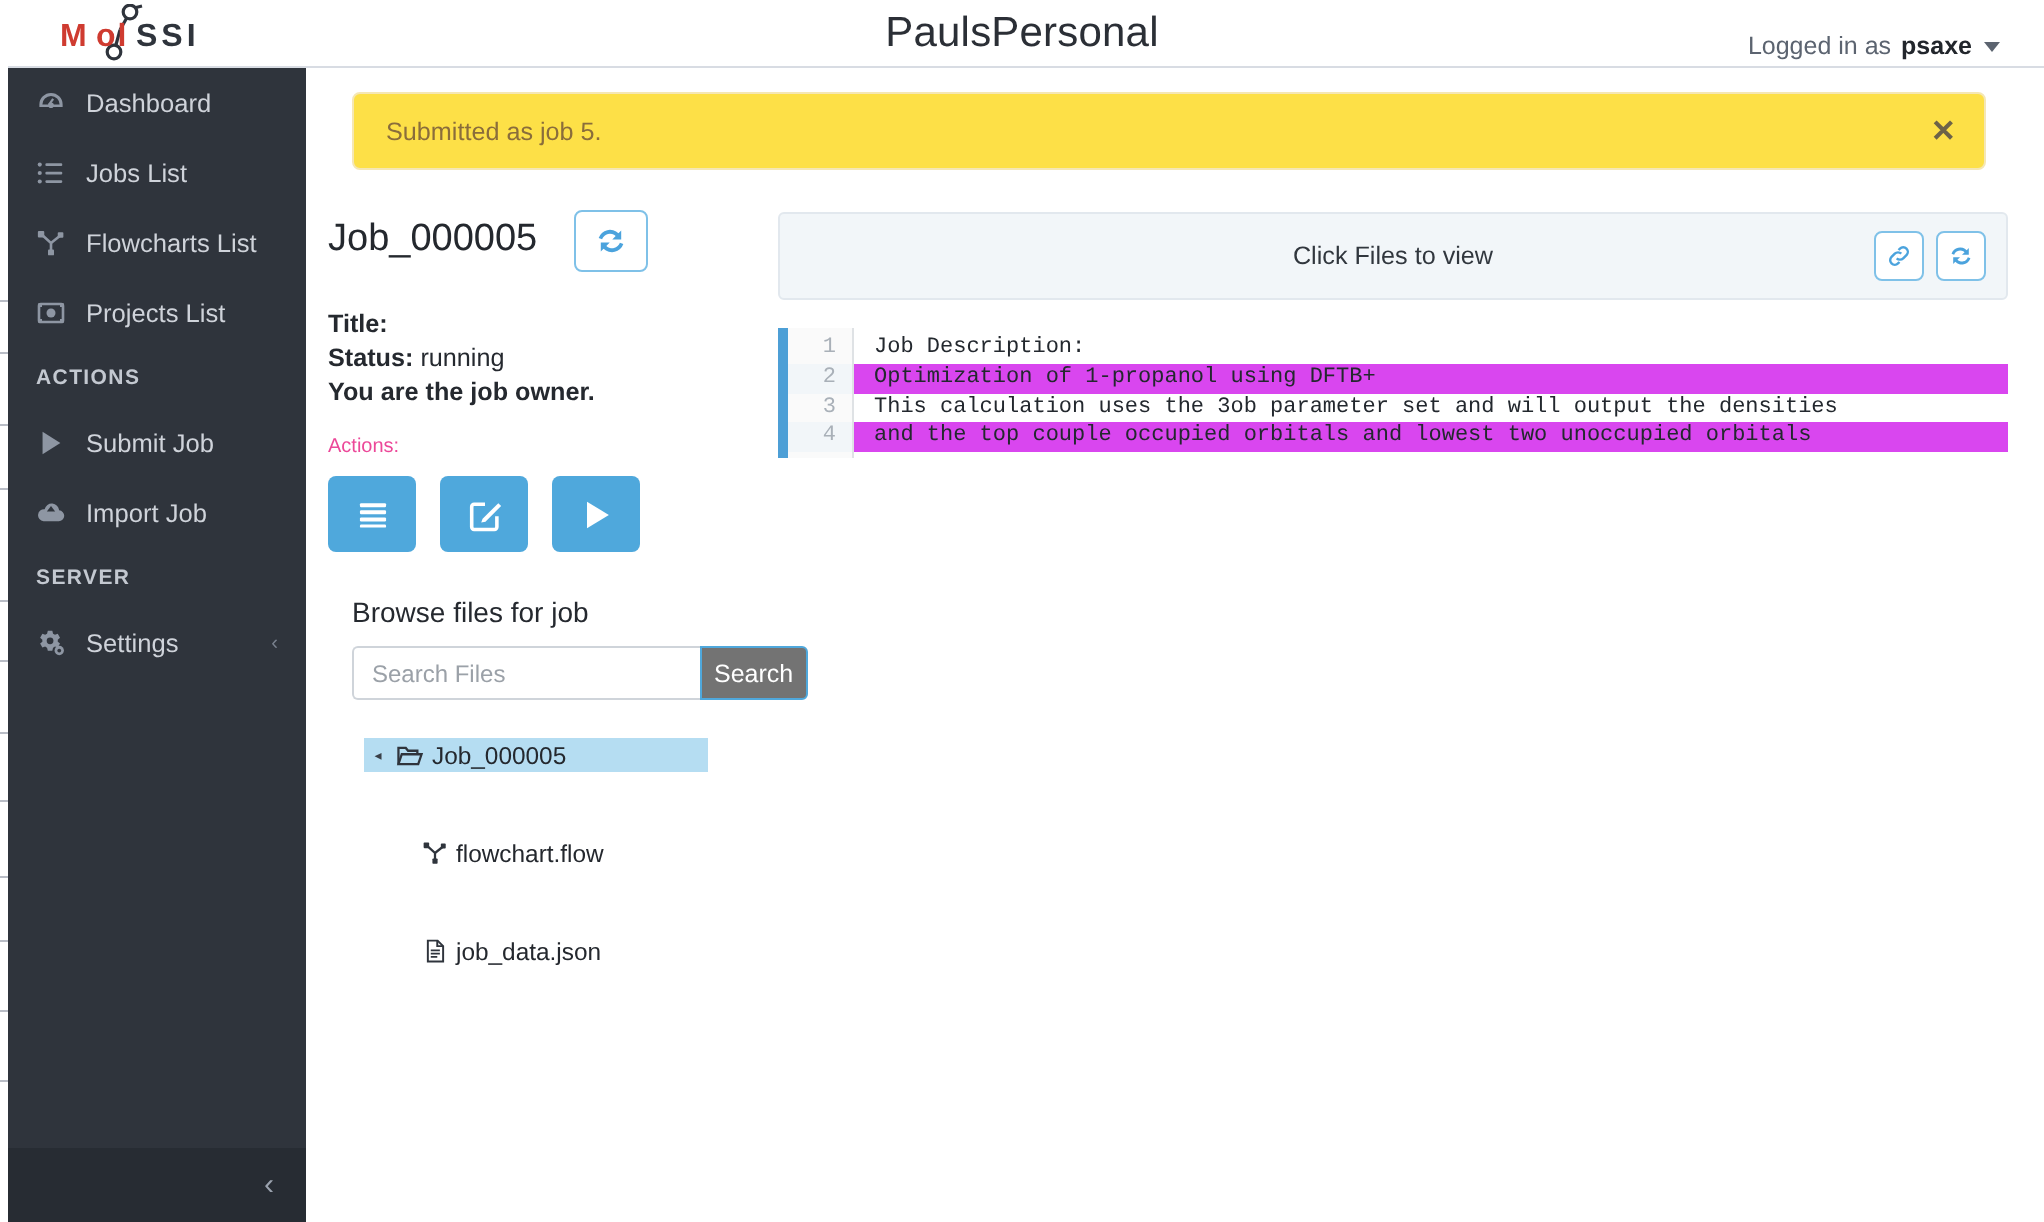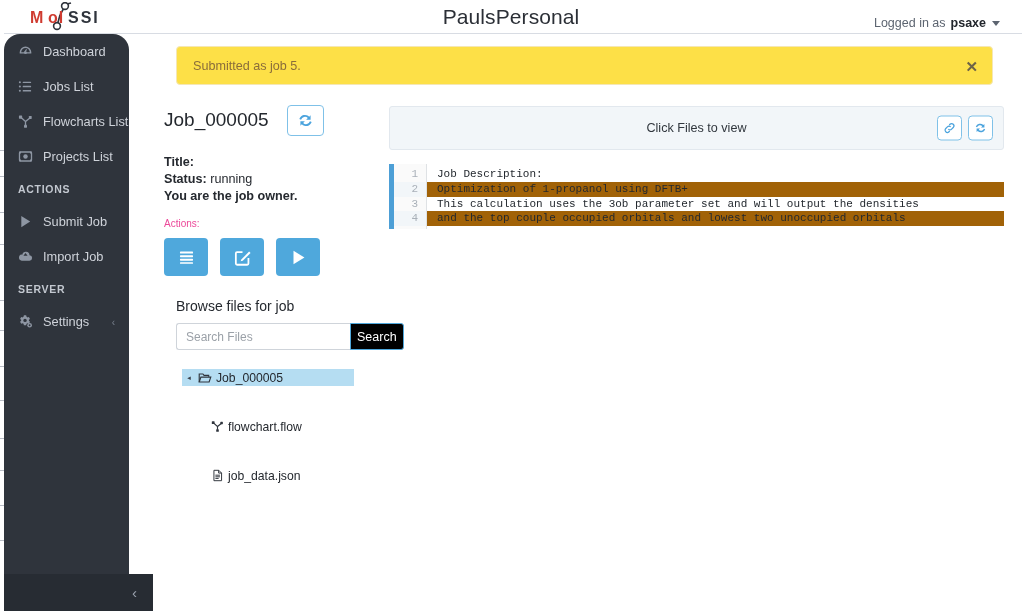--- a/index.html
+++ b/index.html
@@ -59,24 +59,23 @@
     width: 0; height: 0;
     border-left: 4px solid transparent;
     border-right: 4px solid transparent;
     border-top: 5px solid #5c6470;
     margin-left: 1px;
   }
 
   
   .sidebar {
     position: absolute; left: 4px; top: 34px;
-    width: 125px; height: 577px;
+    width: 149px; height: 577px;
     background: #2f343c;
     z-index: 15;
-    border-radius: 16px;
   }
   .nav-item {
     height: 35px;
     display: flex; align-items: center;
     padding-left: 14px;
     color: #cfd3da;
     font-size: 12.8px;
     cursor: pointer;
     position: relative;
   }
@@ -201,21 +200,21 @@
     border-radius: 3px 0 0 3px;
     padding: 0 9px;
     font-size: 12px; color: #3c4147;
     font-family: "Liberation Sans", sans-serif;
     outline: none;
     background: #fff;
   }
   .search-input::placeholder { color: #9ba1a8; }
   .search-btn {
     width: 62px; height: 27px;
-    background: #000000;
+    background: #737373;
     border: 1px solid #4fa8dc;
     border-radius: 0 3px 3px 0;
     color: #fff; font-size: 12.5px;
     font-family: "Liberation Sans", sans-serif;
     cursor: pointer;
     display: flex; align-items: center; justify-content: center;
   }
 
   
   .tree { margin-top: 19px; margin-left: 18px; width: 172px; }
@@ -278,21 +277,21 @@
     text-align: right; padding-right: 8px;
     font-size: 11px; color: #a9b0b8;
   }
   .codelines { flex: 1; padding: 3px 0; background: #ffffff; }
   .codelines .cl {
     height: 14.8px; line-height: 14.8px;
     font-size: 11px; color: #23282e;
     padding-left: 10px;
     white-space: pre;
   }
-  .codelines .cl.alt { background: #a16207; }
+  .codelines .cl.alt { background: #d946ef; }
   .gutter .ln.alt { background: #f2f6f9; }
 </style>
 </head>
 <body>
 
 <div id="app">
 
   <div class="edge-strip">
     <div class="tick" style="top:150px"></div>
     <div class="tick" style="top:176px"></div>

